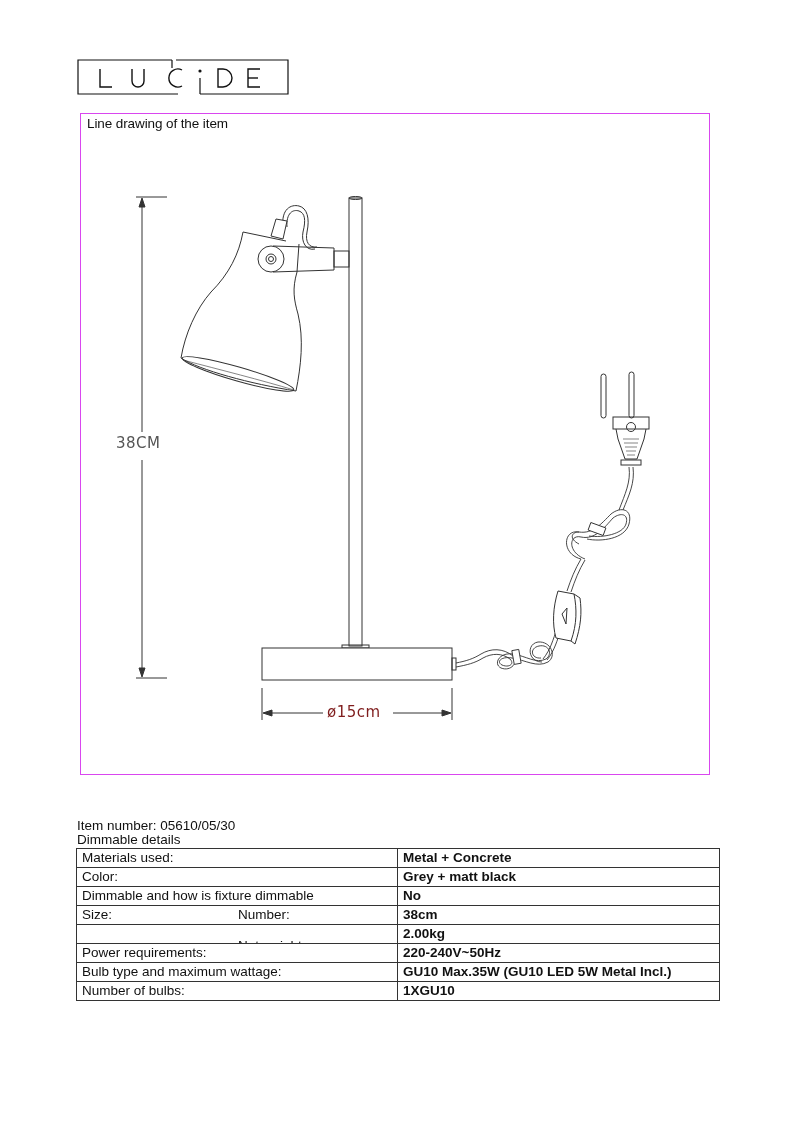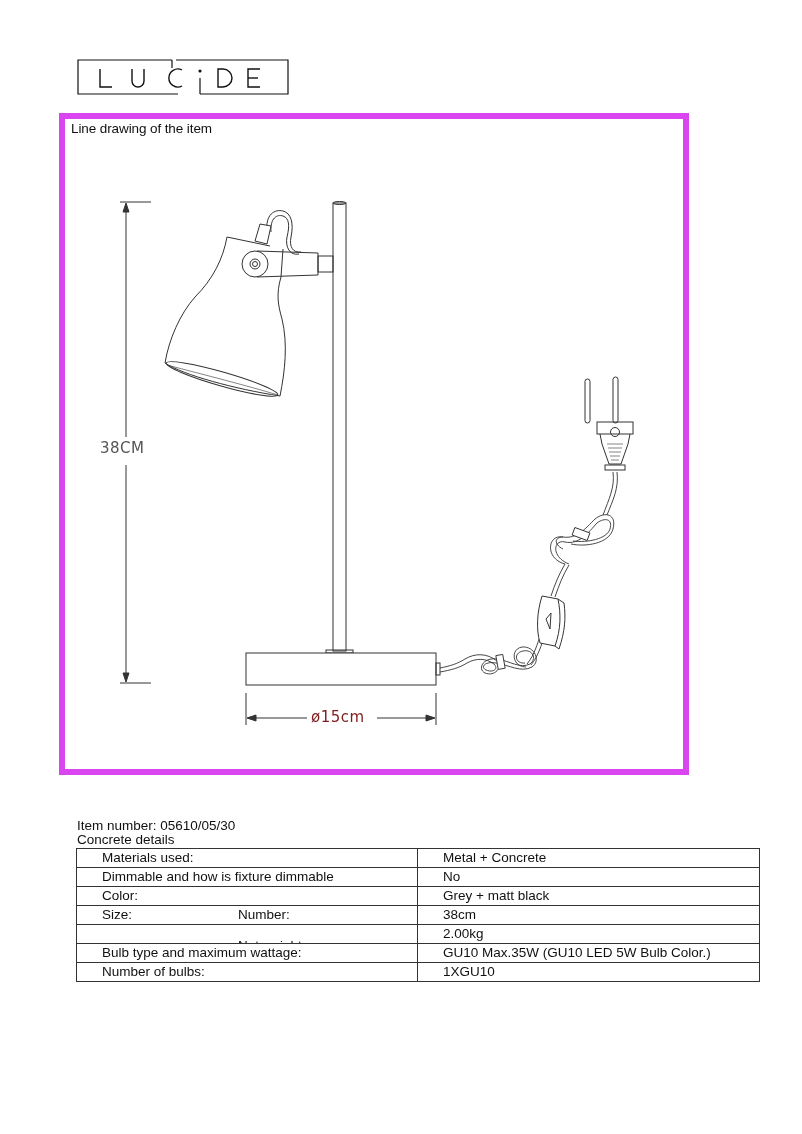--- a/index.html
+++ b/index.html
@@ -2,36 +2,36 @@
 <html><head>
 <meta charset="utf-8">
 <style>
   html, body { margin: 0; padding: 0; background: #ffffff; }
   body { width: 802px; height: 1134px; position: relative; overflow: hidden;
          font-family: "Liberation Sans", "DejaVu Sans", sans-serif; color: #111; }
 
   .logo { position: absolute; left: 76px; top: 56px; width: 214px; height: 38px; }
   .logo svg { display: block; }
 
-  .drawing-frame { position: absolute; left: 59px; top: 113px; width: 630px; height: 662px;
-                   border: 6px solid #d946ef; box-sizing: border-box; }
+  .drawing-frame { position: absolute; left: 80px; top: 113px; width: 630px; height: 662px;
+                   border: 1px solid #d946ef; box-sizing: border-box; }
   .drawing-caption { position: absolute; left: 6px; top: 2px; font-size: 13.5px; letter-spacing: -0.1px; }
   .drawing-svg { position: absolute; left: 0; top: 0; }
 
   .item-number { position: absolute; left: 77px; top: 818px; font-size: 13.5px; }
 
   .tech-title { position: absolute; left: 77px; top: 832px; font-size: 13.5px; }
 
   .tech-table { position: absolute; left: 76px; top: 848px; width: 631px;
                 border-collapse: collapse; font-size: 13.5px; table-layout: fixed; }
-  .tech-table td { border: 1px solid #333; height: 18px; padding: 0 0 0 25px; line-height: 18px;
+  .tech-table td { border: 1px solid #333; height: 18px; padding: 0 0 0 5px; line-height: 18px;
                    white-space: nowrap; overflow: hidden; }
   .tech-table tr { border-top: 1px solid #999; }
   .tech-table td.label { width: 315px; }
-  .tech-table td.value { width: 316px; }
+  .tech-table td.value { width: 316px; font-weight: bold; }
 </style>
 </head>
 <body>
 
 <div class="logo">
   <svg width="214" height="40" viewBox="0 0 214 40">
 
     <polyline points="96,4 2,4 2,38 102,38" fill="none" stroke="#111" stroke-width="1.2"></polyline>
 
     <line x1="96" y1="4" x2="96" y2="12" stroke="#111" stroke-width="1.2"></line>
@@ -150,51 +150,55 @@
       </g>
     </g>
   </svg>
 
   <div style="position:absolute;left:35px;top:320px;font-family:'DejaVu Sans',sans-serif;font-size:15px;color:#555;letter-spacing:0.5px;">38CM</div>
   <div style="position:absolute;left:246px;top:589px;font-family:'DejaVu Sans',sans-serif;font-size:15px;color:#7f1d1d;letter-spacing:0.5px;">ø15cm</div>
 </div>
 
 <div class="item-number">Item number: 05610/05/30</div>
 
-<div class="tech-title">Concrete details</div>
+<div class="tech-title">Dimmable details</div>
 
 <table class="tech-table">
   <tbody>
     <tr>
       <td class="label"><span>Materials used:</span></td>
       <td class="value">Metal + Concrete</td>
     </tr>
     <tr>
+      <td class="label"><span>Color:</span></td>
+      <td class="value">Grey + matt black</td>
+    </tr>
+    <tr>
       <td class="label"><span>Dimmable and how is fixture dimmable</span></td>
       <td class="value">No</td>
-    </tr>
-    <tr>
-      <td class="label"><span>Color:</span></td>
-      <td class="value">Grey + matt black</td>
     </tr>
     <tr>
       <td class="label" style="position:relative;">
         <span>Size:</span>
         <span style="position:absolute;left:161px;top:0;">Number:</span>
       </td>
       <td class="value">38cm</td>
     </tr>
     <tr>
       <td class="label" style="position:relative;">
         <span style="position:absolute;left:161px;top:12px;">Net weight:</span>
       </td>
       <td class="value">2.00kg</td>
     </tr>
     <tr>
+      <td class="label"><span>Power requirements:</span></td>
+      <td class="value">220-240V~50Hz</td>
+    </tr>
+    <tr>
       <td class="label"><span>Bulb type and maximum wattage:</span></td>
-      <td class="value">GU10 Max.35W (GU10 LED 5W Bulb Color.)</td>
+      <td class="value">GU10 Max.35W (GU10 LED 5W Metal Incl.)</td>
     </tr>
     <tr>
       <td class="label"><span>Number of bulbs:</span></td>
       <td class="value">1XGU10</td>
     </tr>
   </tbody>
 </table>
 
 </body></html>

